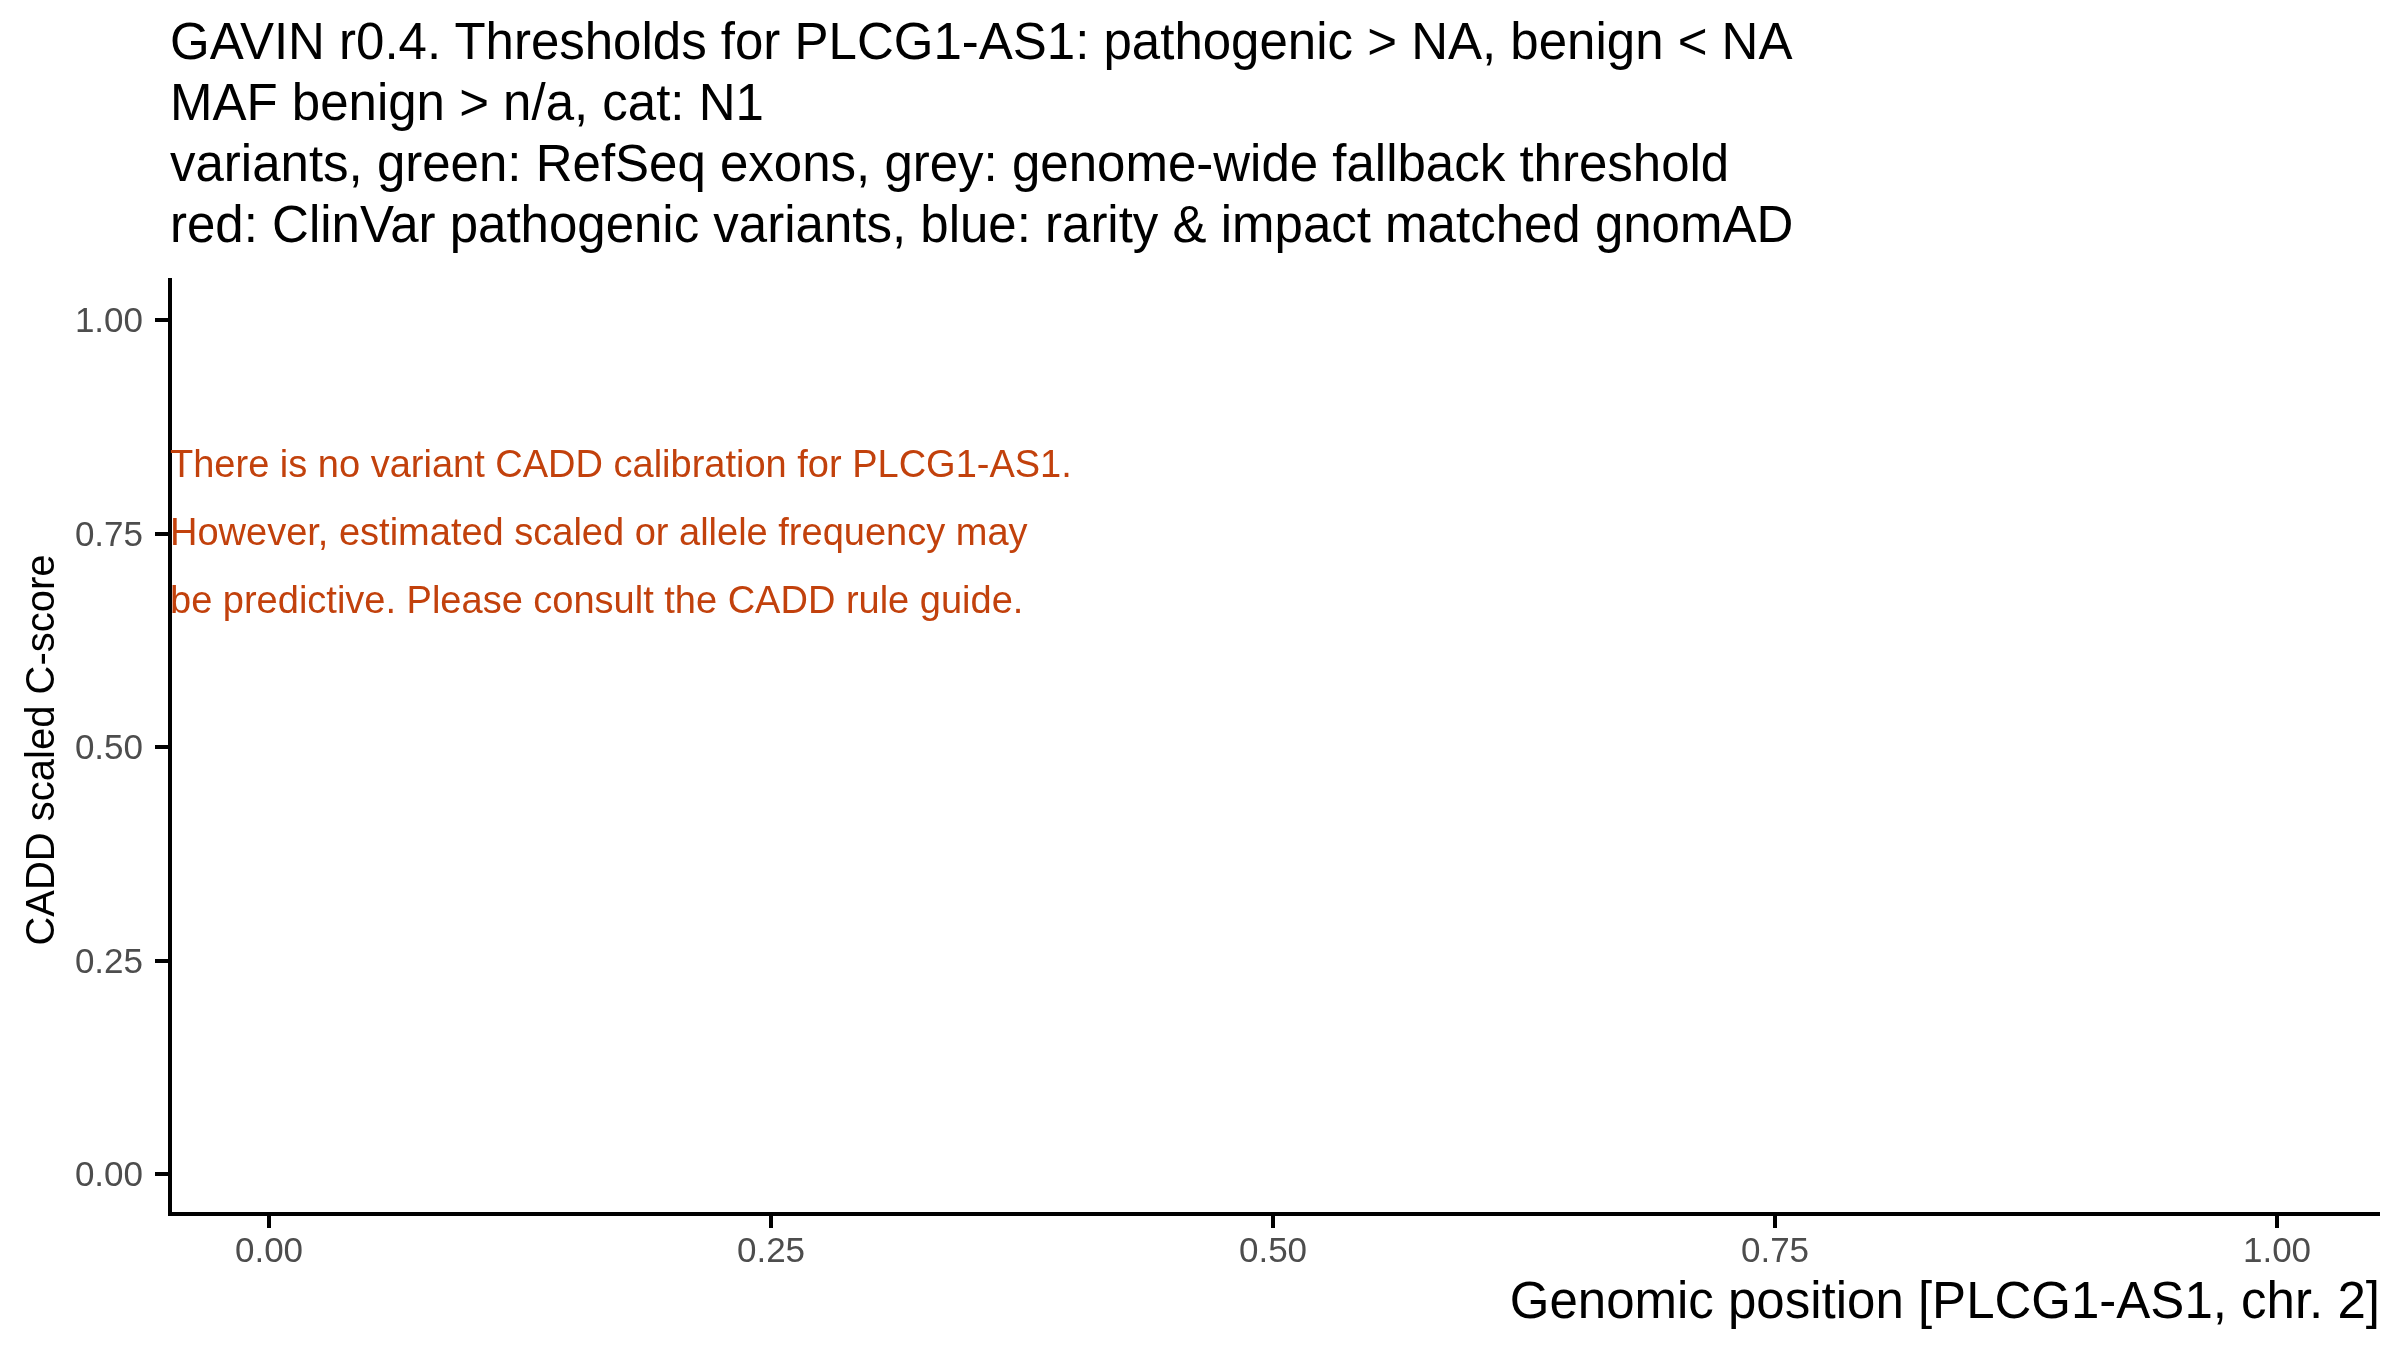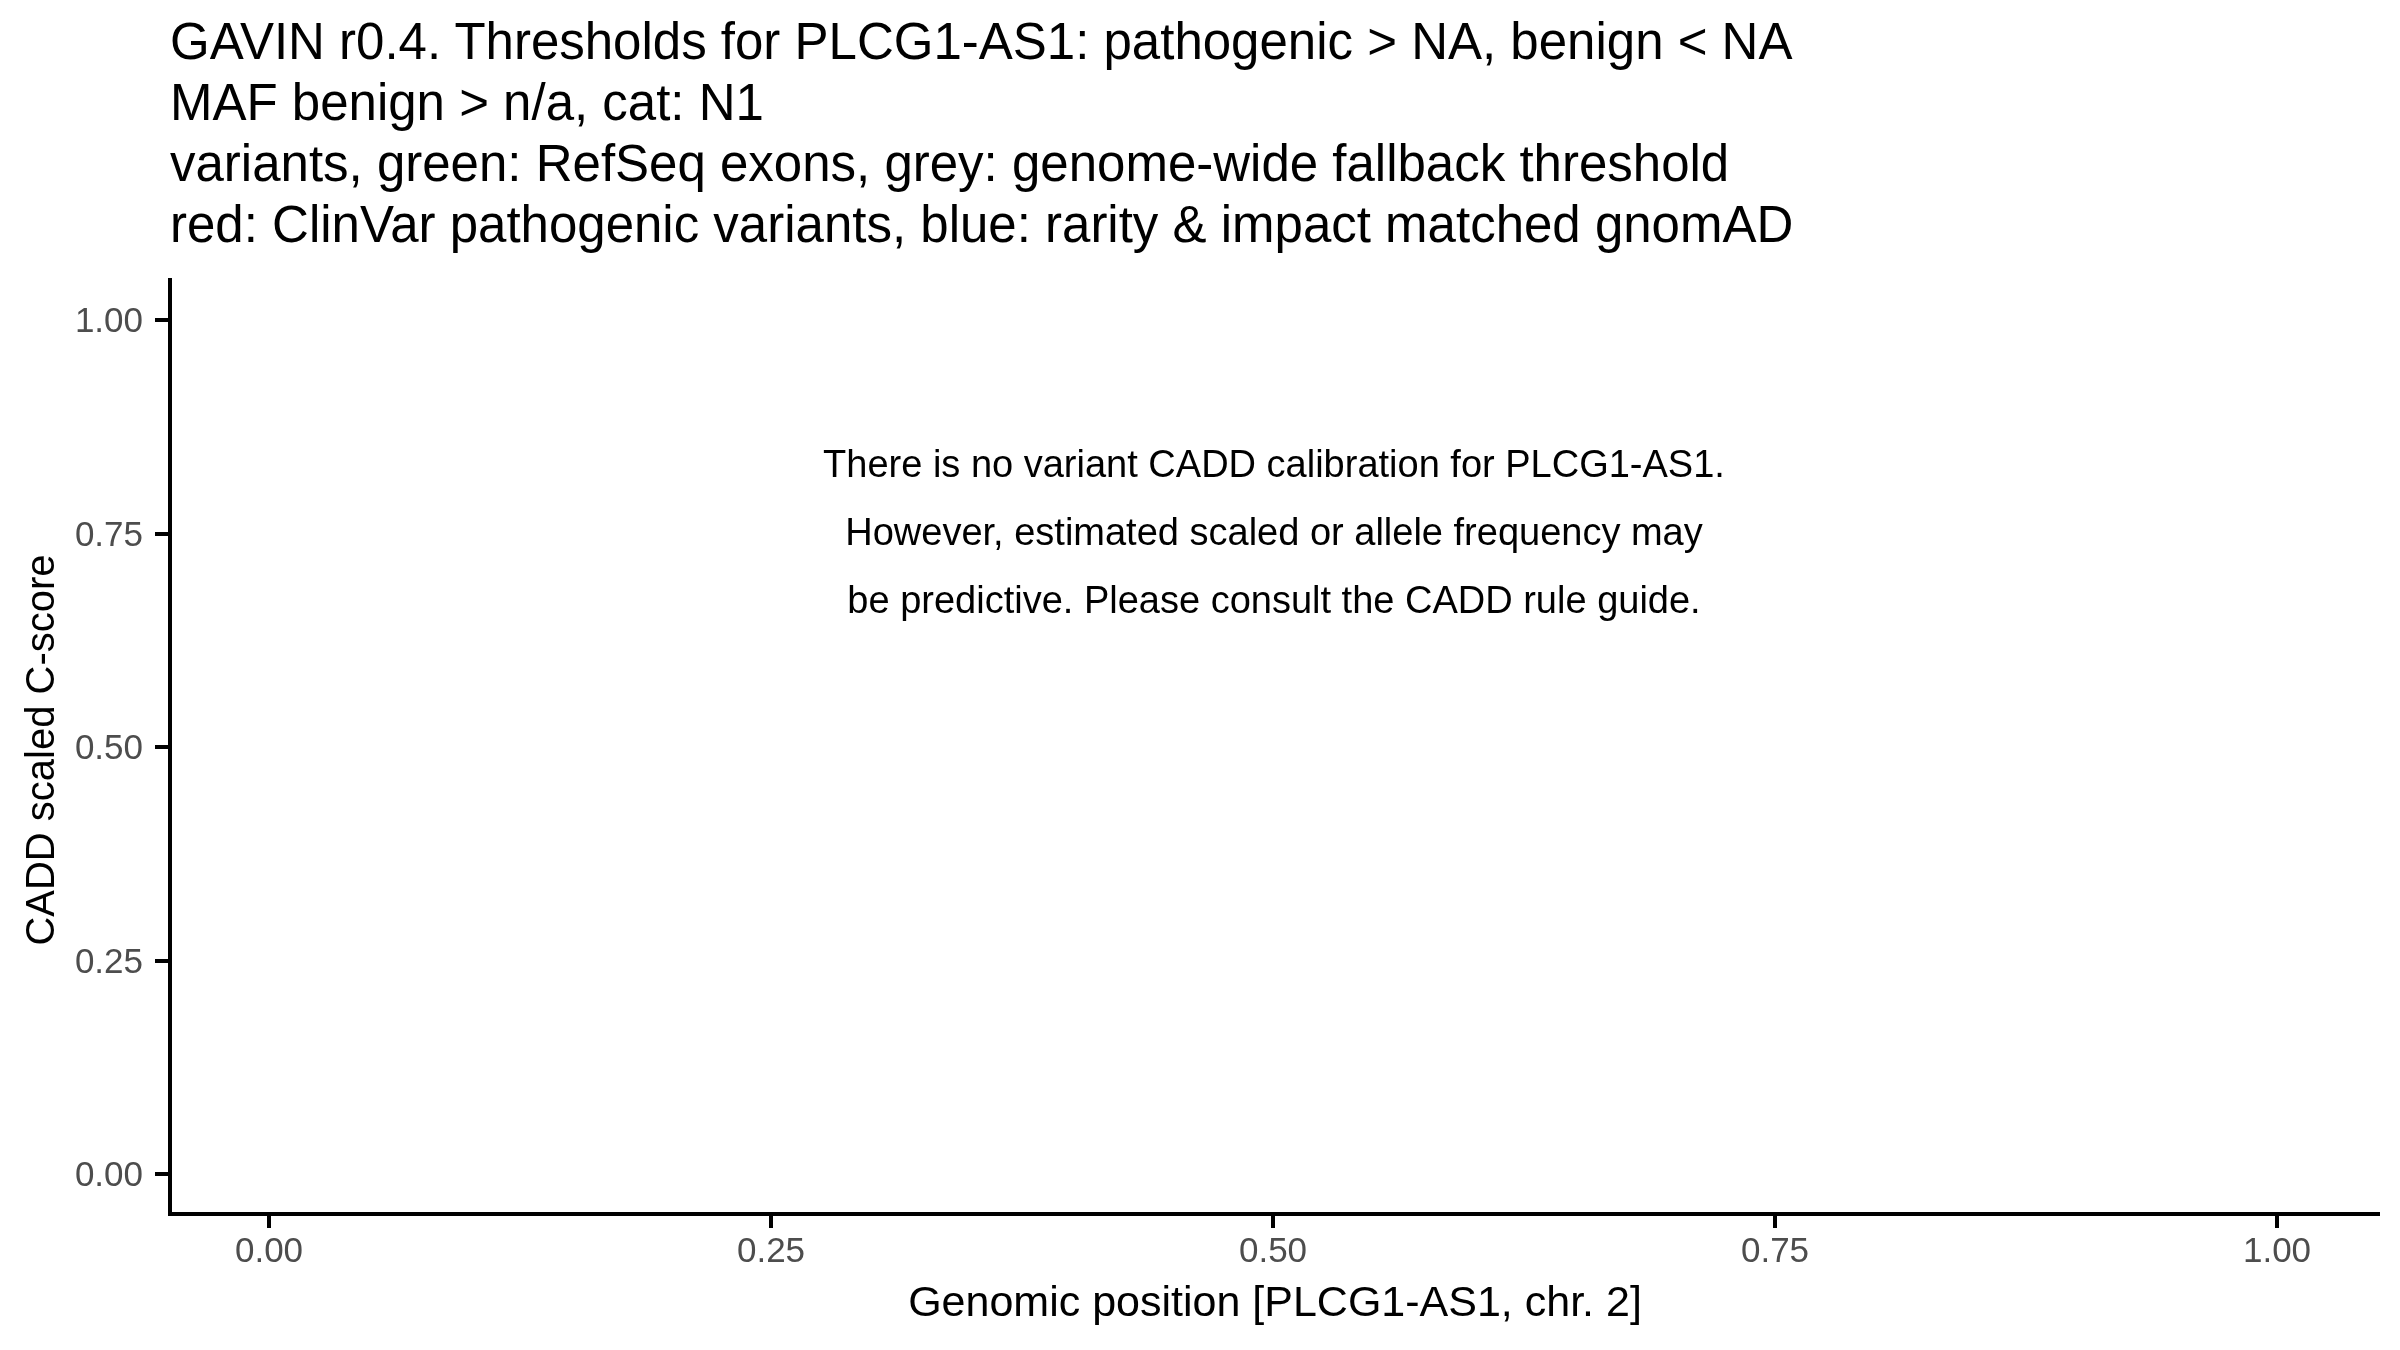--- a/index.html
+++ b/index.html
@@ -78,22 +78,22 @@
     font-size: 35px;
     line-height: 35px;
     color: #4D4D4D;
   }
   
   .x-axis-title {
     position: absolute;
     left: 170px;
     top: 1281px;
     width: 2210px;
-    text-align: center;
-    font-size: 43px;
+    text-align: right;
+    font-size: 51px;
     line-height: 40px;
     color: #000000;
   }
   .y-axis-title {
     position: absolute;
     left: -460px;
     top: 726px;
     width: 1000px;
     height: 48px;
     text-align: center;
@@ -101,24 +101,24 @@
     line-height: 48px;
     color: #000000;
     transform: rotate(-90deg);
   }
   
   .panel-annotation {
     position: absolute;
     left: 170px;
     top: 430px;
     width: 2208px;
-    text-align: center;
+    text-align: left;
     font-size: 38px;
     line-height: 68px;
-    color: #000000;
+    color: #c2410c;
   }
 </style>
 </head>
 <body>
 
 <div class="figure">
 
   <div class="chart-title">
     <div>GAVIN r0.4. Thresholds for PLCG1-AS1: pathogenic &gt; NA, benign &lt; NA</div>
     <div>MAF benign &gt; n/a, cat: N1</div>

